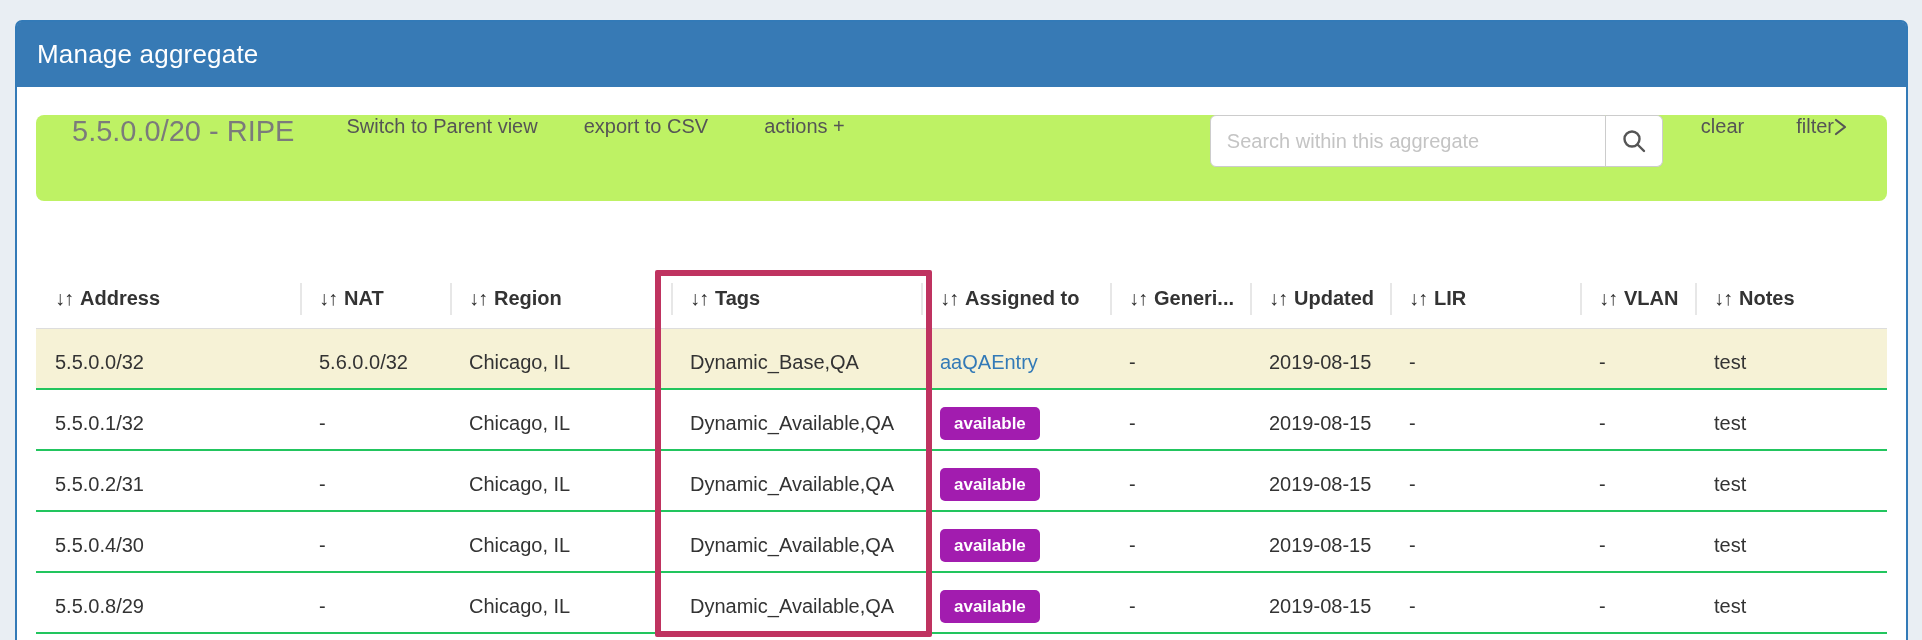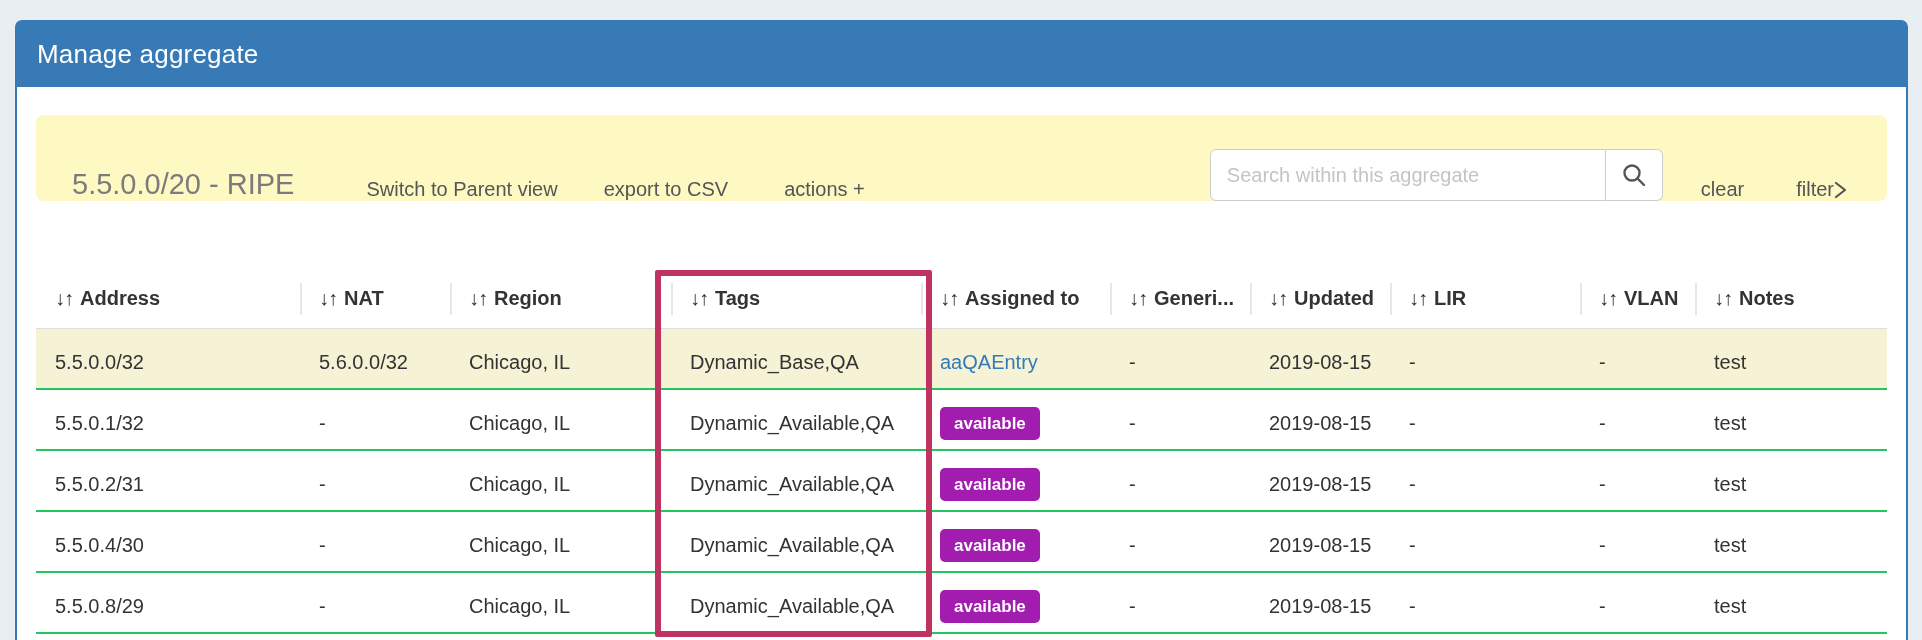--- a/index.html
+++ b/index.html
@@ -26,28 +26,28 @@
     border-radius:4px 4px 0 0;
     display:flex; align-items:center;
     padding:0 20px;
   }
   .panel-title { color:#fff; font-size:26px; font-weight:normal; letter-spacing:.2px; }
   .panel-body { padding:28px 19px 0 19px; }
 
   
   .toolbar {
     height:86px;
-    background:#fef9c3;
+    background:#bef264;
     border-radius:8px;
-    display:flex; align-items:flex-end;
+    display:flex; align-items:flex-start;
     padding:0 40px 0 36px;
   }
   .agg-title { font-size:29px; color:#7b7b7b; white-space:nowrap; }
   .tool-link { font-size:20px; color:#555; white-space:nowrap; cursor:pointer; }
-  .ml-switch { margin-left:72px; }
+  .ml-switch { margin-left:52px; }
   .ml-export { margin-left:46px; }
   .ml-actions { margin-left:56px; }
 
   .search-group { margin-left:auto; display:flex; height:52px; }
   .search-input {
     width:396px; height:52px;
     border:1px solid #ccc;
     border-radius:6px 0 0 6px;
     padding:0 16px;
     font-size:20px; color:#333;

